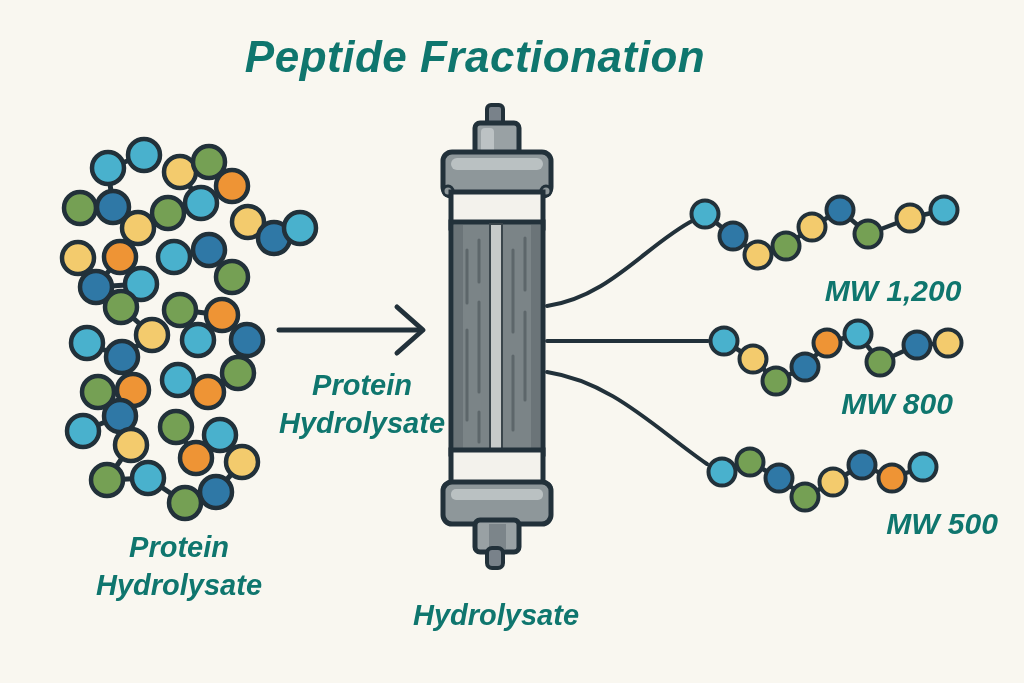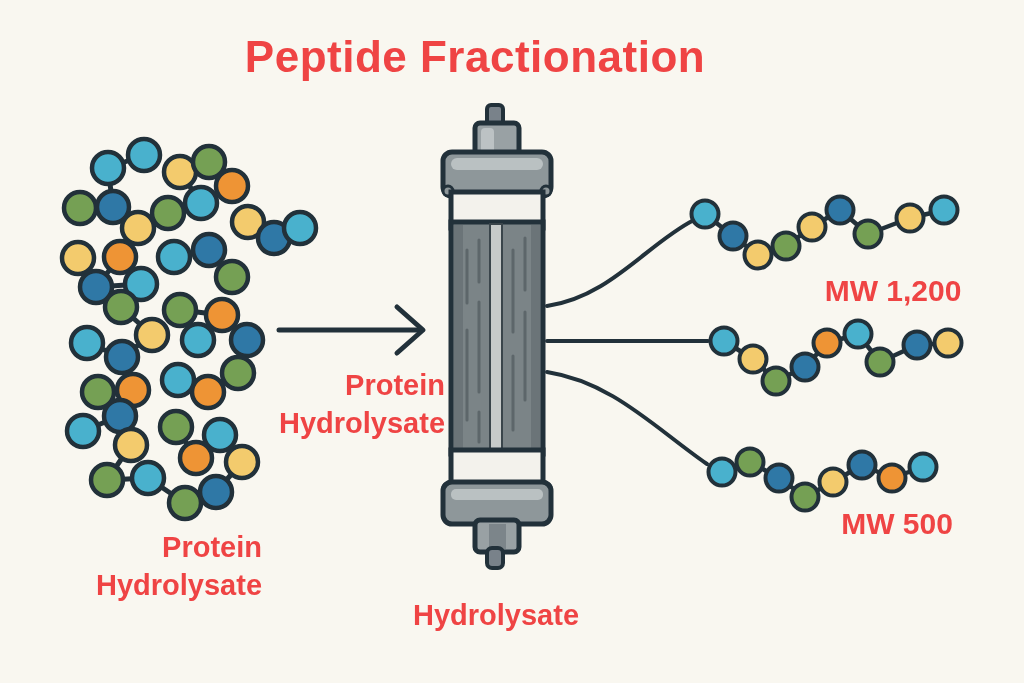--- a/index.html
+++ b/index.html
@@ -8,24 +8,25 @@
     width:1024px;height:683px;
     background:#f9f7f0;
     overflow:hidden;
     font-family:"Liberation Sans", sans-serif;
     color:#2c3940;
   }
   .scene{position:absolute;left:0;top:0;}
   .label{
     position:absolute;
     transform:translate(-50%,-50%);
-    text-align:right;
-    color:#ef4444;
+    text-align:center;
+    color:#0f766e;
     white-space:nowrap;
     line-height:1.32;
+    font-style:italic;
   }
   .title{font-size:44px;font-weight:700;letter-spacing:.5px;}
   .h2{font-size:29px;font-weight:600;}
   .mw{font-size:30px;font-weight:600;}
   .sub{font-size:29px;font-weight:600;}
 </style>
 </head>
 <body>
 
 <div class="canvas">
@@ -205,21 +206,22 @@
         <circle cx="862" cy="465" r="13.5" fill="#2f78a6" stroke="#22313a" stroke-width="4"></circle>
         <circle cx="892" cy="478" r="13.5" fill="#ee9435" stroke="#22313a" stroke-width="4"></circle>
         <circle cx="923" cy="467" r="13.5" fill="#49b1cd" stroke="#22313a" stroke-width="4"></circle>
       </g>
   </svg>
 
   <div class="label title" style="left:475px;top:57px">Peptide Fractionation</div>
 
 
   <div class="label mw" style="left:893px;top:291px">MW 1,200</div>
-  <div class="label mw" style="left:897px;top:524px">MW 500</div>
+  <div class="label mw" style="left:897px;top:404px">MW 800</div>
+  <div class="label mw" style="left:942px;top:524px">MW 500</div>
 
   <div class="label sub" style="left:362px;top:404px">
     <div>Protein</div>
     <div>Hydrolysate</div>
   </div>
 
   <div class="label sub" style="left:179px;top:566px">
     <div>Protein</div>
     <div>Hydrolysate</div>
   </div>

